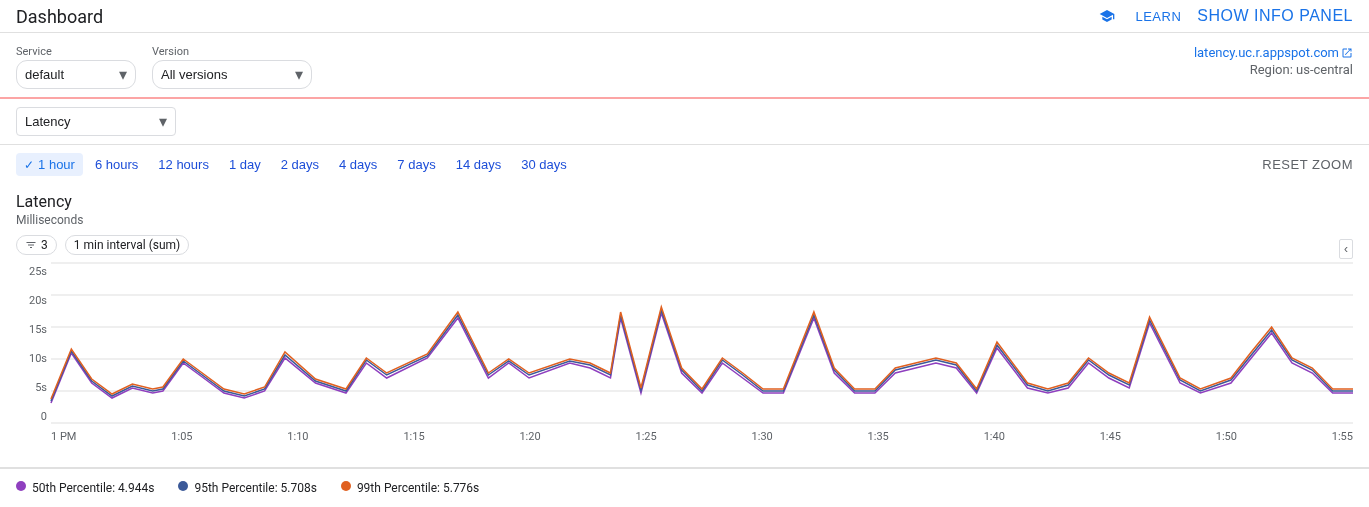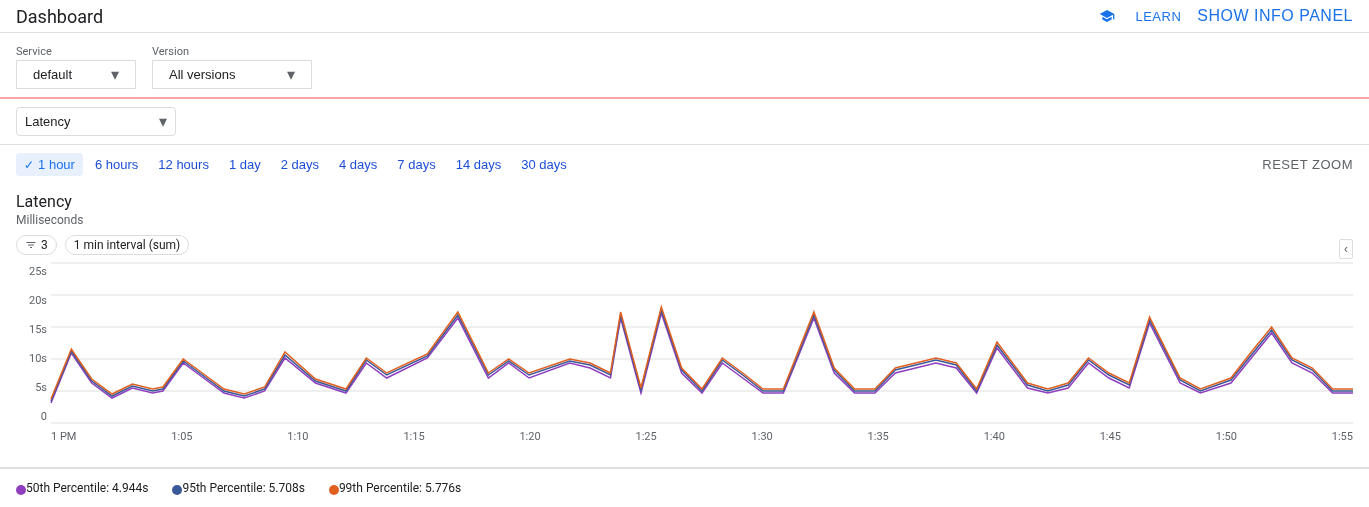--- a/index.html
+++ b/index.html
@@ -32,22 +32,22 @@
       padding: 12px 16px 8px;
       border-bottom: 2px solid #fca5a5;
     }
     .controls-left { display: flex; gap: 16px; }
     .controls-right { text-align: right; }
 
     .select-group { display: flex; flex-direction: column; }
     .select-label { font-size: 11px; color: #5f6368; margin-bottom: 2px; }
     .select-wrapper {
       display: flex; align-items: center;
-      border: 1px solid #dadce0; border-radius: 0;
-      padding: 4px 16px;
+      border: 1px solid #dadce0; border-radius: 11px;
+      padding: 4px 8px;
       min-width: 120px;
       cursor: pointer;
     }
     .select-wrapper select {
       border: none; outline: none; background: transparent;
       font-size: 13px; color: #202124; cursor: pointer;
       appearance: none; flex: 1;
     }
     .select-arrow { color: #5f6368; font-size: 16px; margin-left: 4px; }
 
@@ -148,21 +148,21 @@
       background: none; border: 1px solid #dadce0; border-radius: 2px;
       cursor: pointer; padding: 2px 4px; font-size: 12px; color: #5f6368;
     }
 
     .legend-row {
       display: flex; align-items: center; gap: 24px;
       padding: 12px 16px;
       border-top: 1px solid #e0e0e0;
       font-size: 12px; color: #202124;
     }
-    .legend-item { display: flex; align-items: flex-end; }
+    .legend-item { display: flex; align-items: flex-start; gap: 6px; }
     .legend-dot { width: 10px; height: 10px; border-radius: 50%; }
 
     .bottom-border { border-bottom: 1px solid #e0e0e0; padding-bottom: 0; }
   </style>
 </head>
 <body>
 
 <div class="header">
   <span class="header-title">Dashboard</span>
   <div class="header-right">
@@ -189,20 +189,29 @@
     </div>
     <div class="select-group">
       <span class="select-label">Version</span>
       <div class="select-wrapper" style="min-width:160px;">
         <select>
           <option>All versions</option>
         </select>
         <span class="select-arrow">▾</span>
       </div>
     </div>
+  </div>
+  <div class="controls-right">
+    <a class="region-link">
+      <span>latency.uc.r.appspot.com</span>
+      <svg width="12" height="12" viewBox="0 0 24 24" fill="#1a73e8">
+        <path d="M19 19H5V5h7V3H5a2 2 0 00-2 2v14a2 2 0 002 2h14a2 2 0 002-2v-7h-2v7zM14 3v2h3.59L7.76 14.83l1.41 1.41L19 5.41V9h2V3h-7z"></path>
+      </svg>
+    </a>
+    <div class="region-text">Region: us-central</div>
   </div>
 </div>
 
 <div class="metric-row">
   <div class="metric-select-wrapper">
     <select>
       <option>Latency</option>
     </select>
     <span class="select-arrow">▾</span>
   </div>

